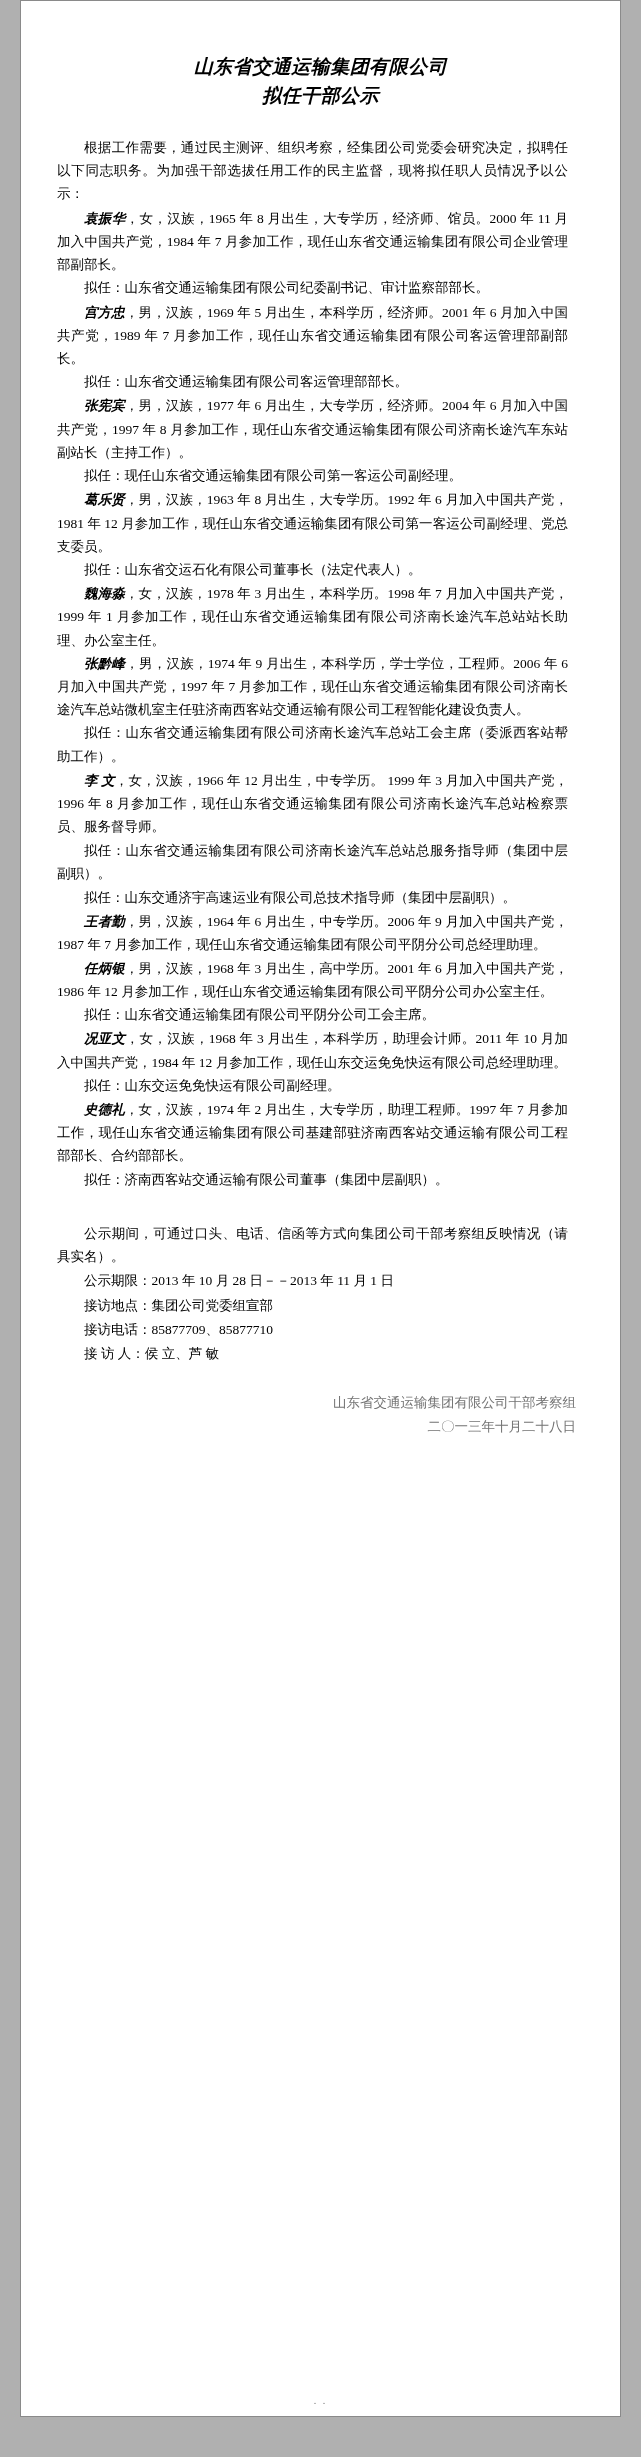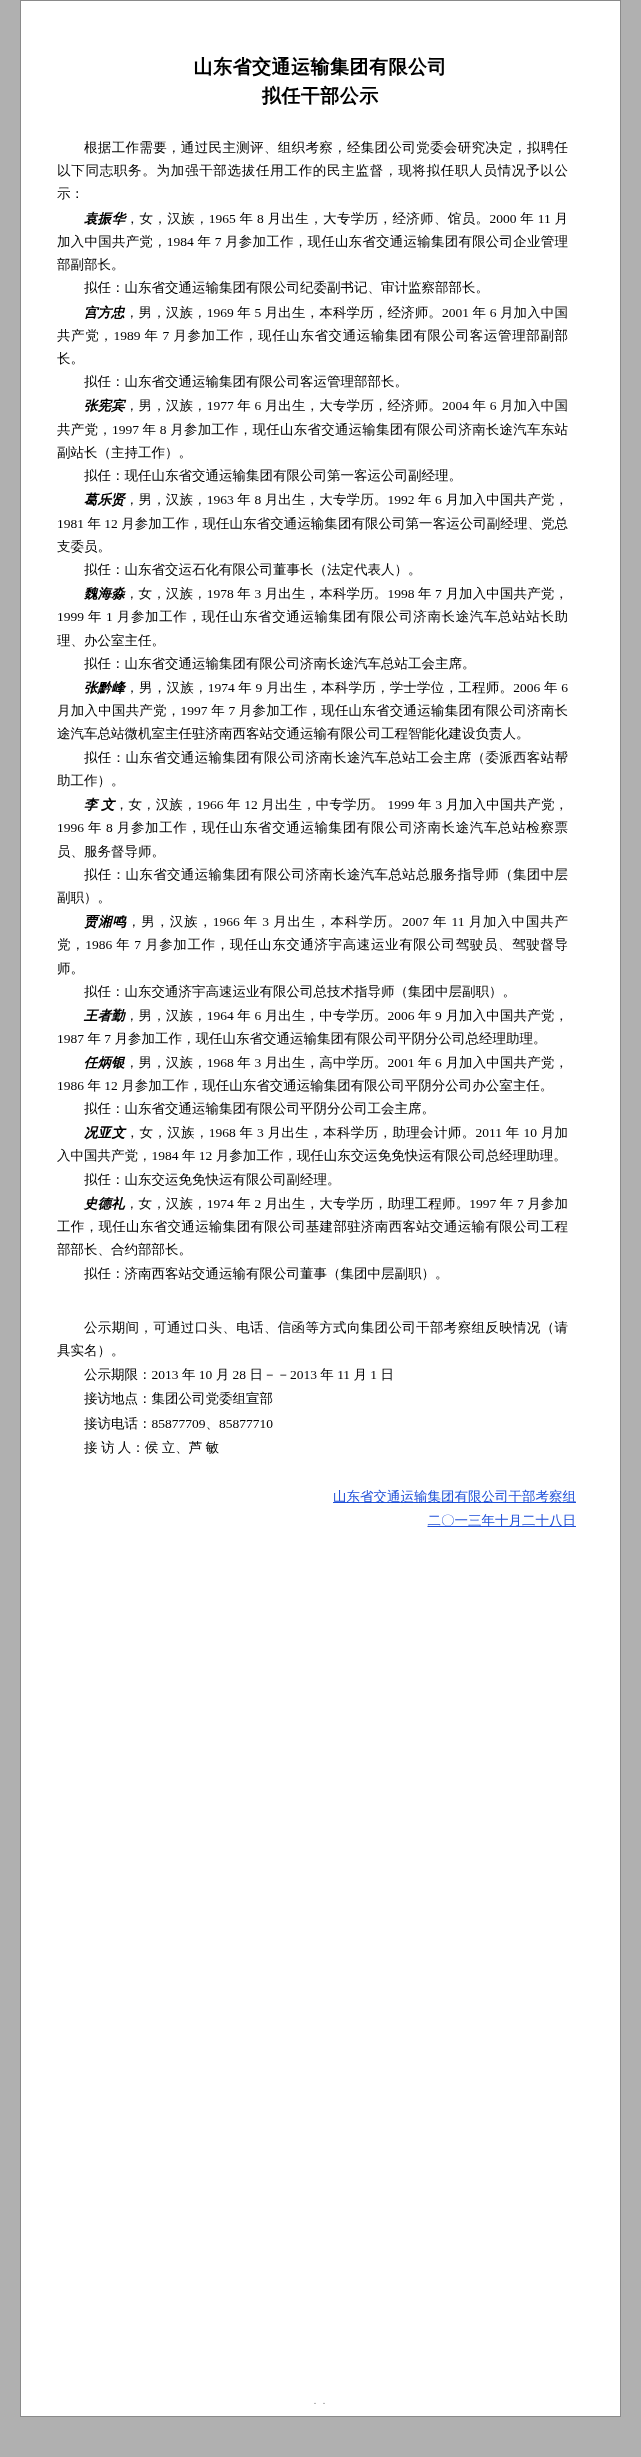--- a/index.html
+++ b/index.html
@@ -25,20 +25,21 @@
   .title-block {
     text-align: center;
     margin-bottom: 26px;
   }
   .title-line {
     font-size: 19px;
     font-weight: bold;
     line-height: 1.5;
     letter-spacing: 0.5px;
     color: #000;
+    font-style: italic;
   }
   .para {
     font-size: 13.5px;
     line-height: 1.72;
     text-align: justify;
     text-justify: inter-ideograph;
     color: #000;
     margin: 0 16px 1px 0;
     text-indent: 2em;
   }
@@ -59,22 +60,21 @@
     text-indent: 2em;
   }
   .sign {
     margin-top: 26px;
     text-align: right;
     font-size: 13.5px;
     line-height: 1.8;
     padding-right: 8px;
   }
   .sign div {
-    color: #1d4ed8;
-    text-decoration: underline;
+    color: #737373;
   }
   .footer-dots {
     position: absolute;
     left: 0;
     right: 0;
     bottom: 10px;
     text-align: center;
     font-size: 10px;
     color: #777;
     letter-spacing: 2px;
@@ -98,29 +98,27 @@
   <p class="para tight"><span class="name">宫方忠</span><span>，男，汉族，1969 年 5 月出生，本科学历，经济师。2001 年 6 月加入中国共产党，1989 年 7 月参加工作，现任山东省交通运输集团有限公司客运管理部副部长。</span></p>
   <p class="para">拟任：山东省交通运输集团有限公司客运管理部部长。</p>
 
   <p class="para tight"><span class="name">张宪宾</span><span>，男，汉族，1977 年 6 月出生，大专学历，经济师。2004 年 6 月加入中国共产党，1997 年 8 月参加工作，现任山东省交通运输集团有限公司济南长途汽车东站副站长（主持工作）。</span></p>
   <p class="para">拟任：现任山东省交通运输集团有限公司第一客运公司副经理。</p>
 
   <p class="para tight"><span class="name">葛乐贤</span><span>，男，汉族，1963 年 8 月出生，大专学历。1992 年 6 月加入中国共产党，1981 年 12 月参加工作，现任山东省交通运输集团有限公司第一客运公司副经理、党总支委员。</span></p>
   <p class="para">拟任：山东省交运石化有限公司董事长（法定代表人）。</p>
 
   <p class="para tight"><span class="name">魏海淼</span><span>，女，汉族，1978 年 3 月出生，本科学历。1998 年 7 月加入中国共产党，1999 年 1 月参加工作，现任山东省交通运输集团有限公司济南长途汽车总站站长助理、办公室主任。</span></p>
-  <p class="para">拟任：山东省交通运输集团有限公司济南长途汽车总站工会主席。</p>
 
   <p class="para tight"><span class="name">张黔峰</span><span>，男，汉族，1974 年 9 月出生，本科学历，学士学位，工程师。2006 年 6 月加入中国共产党，1997 年 7 月参加工作，现任山东省交通运输集团有限公司济南长途汽车总站微机室主任驻济南西客站交通运输有限公司工程智能化建设负责人。</span></p>
   <p class="para">拟任：山东省交通运输集团有限公司济南长途汽车总站工会主席（委派西客站帮助工作）。</p>
 
   <p class="para tight"><span class="name">李 文</span><span>，女，汉族，1966 年 12 月出生，中专学历。 1999 年 3 月加入中国共产党，1996 年 8 月参加工作，现任山东省交通运输集团有限公司济南长途汽车总站检察票员、服务督导师。</span></p>
   <p class="para">拟任：山东省交通运输集团有限公司济南长途汽车总站总服务指导师（集团中层副职）。</p>
 
-  <p class="para tight"><span class="name">贾湘鸣</span><span>，男，汉族，1966 年 3 月出生，本科学历。2007 年 11 月加入中国共产党，1986 年 7 月参加工作，现任山东交通济宇高速运业有限公司驾驶员、驾驶督导师。</span></p>
   <p class="para">拟任：山东交通济宇高速运业有限公司总技术指导师（集团中层副职）。</p>
 
   <p class="para tight"><span class="name">王者勤</span><span>，男，汉族，1964 年 6 月出生，中专学历。2006 年 9 月加入中国共产党，1987 年 7 月参加工作，现任山东省交通运输集团有限公司平阴分公司总经理助理。</span></p>
 
   <p class="para tight"><span class="name">任炳银</span><span>，男，汉族，1968 年 3 月出生，高中学历。2001 年 6 月加入中国共产党，1986 年 12 月参加工作，现任山东省交通运输集团有限公司平阴分公司办公室主任。</span></p>
   <p class="para">拟任：山东省交通运输集团有限公司平阴分公司工会主席。</p>
 
   <p class="para tight"><span class="name">况亚文</span><span>，女，汉族，1968 年 3 月出生，本科学历，助理会计师。2011 年 10 月加入中国共产党，1984 年 12 月参加工作，现任山东交运免免快运有限公司总经理助理。</span></p>
   <p class="para">拟任：山东交运免免快运有限公司副经理。</p>
 

